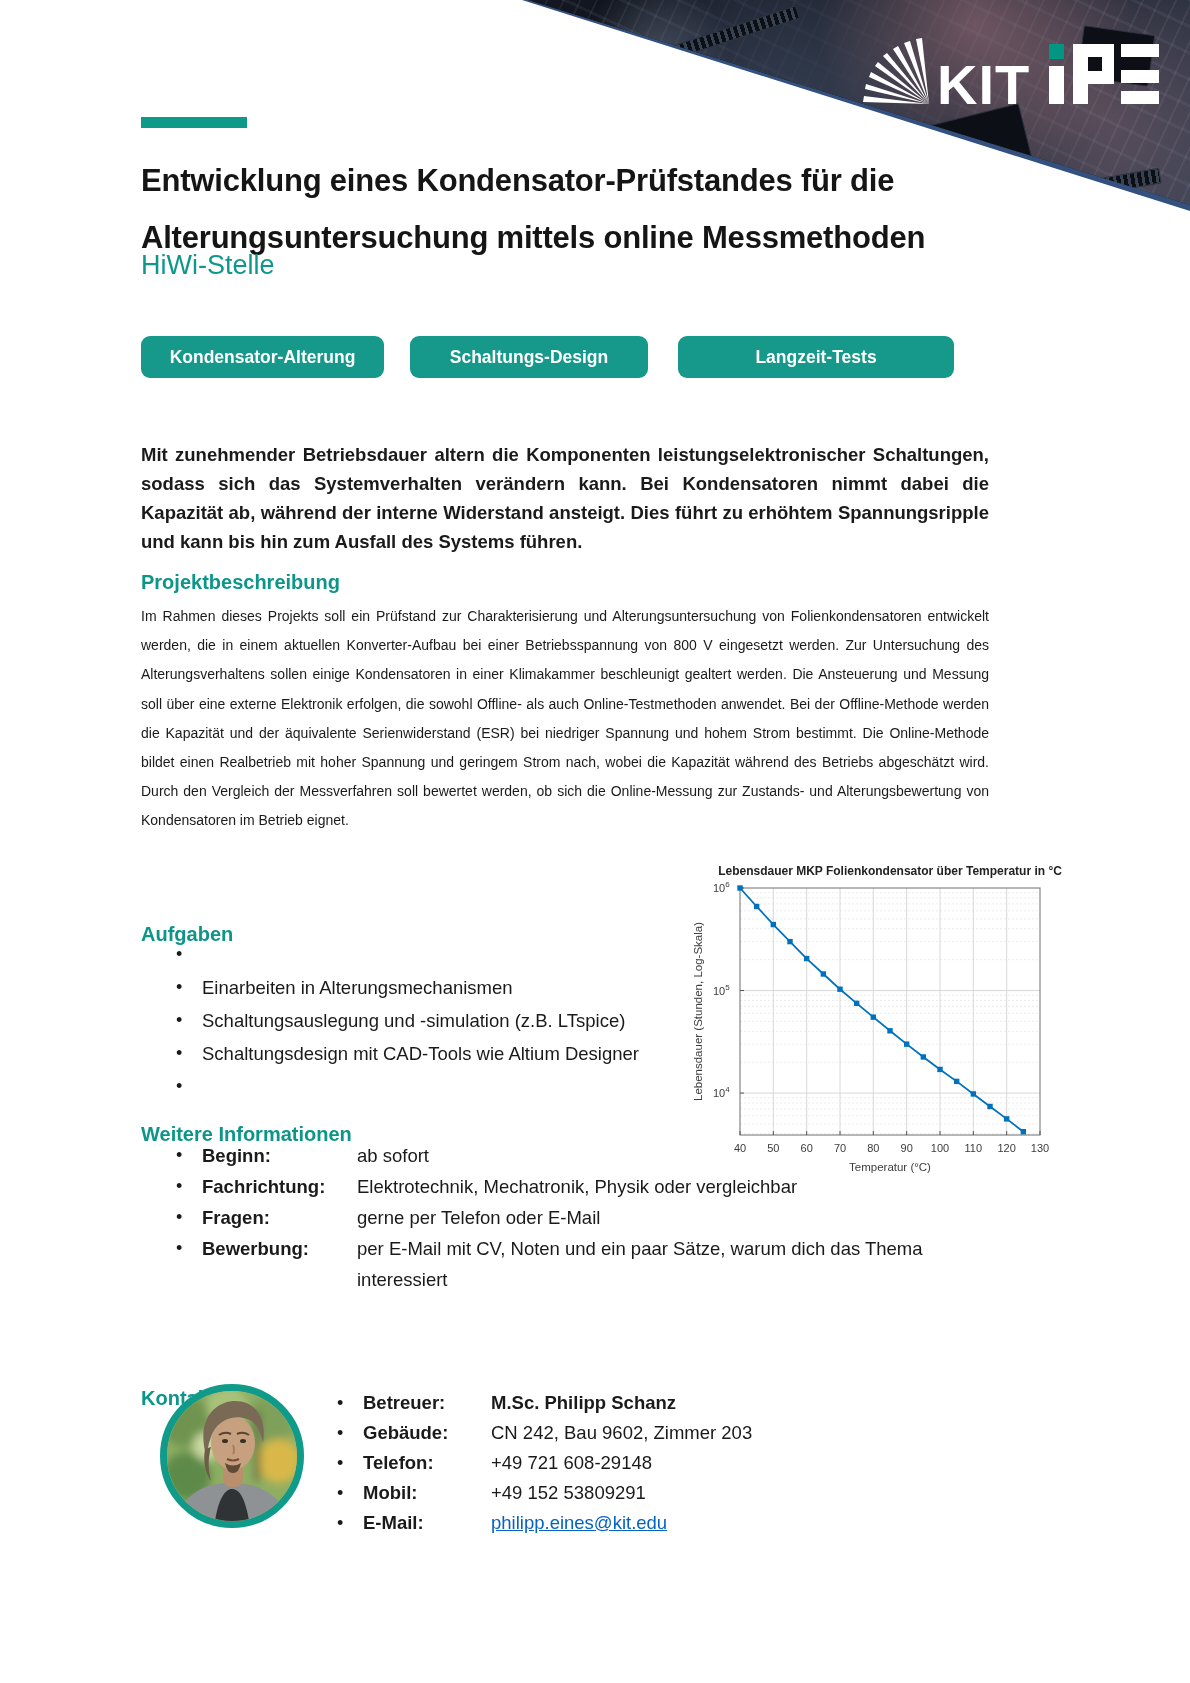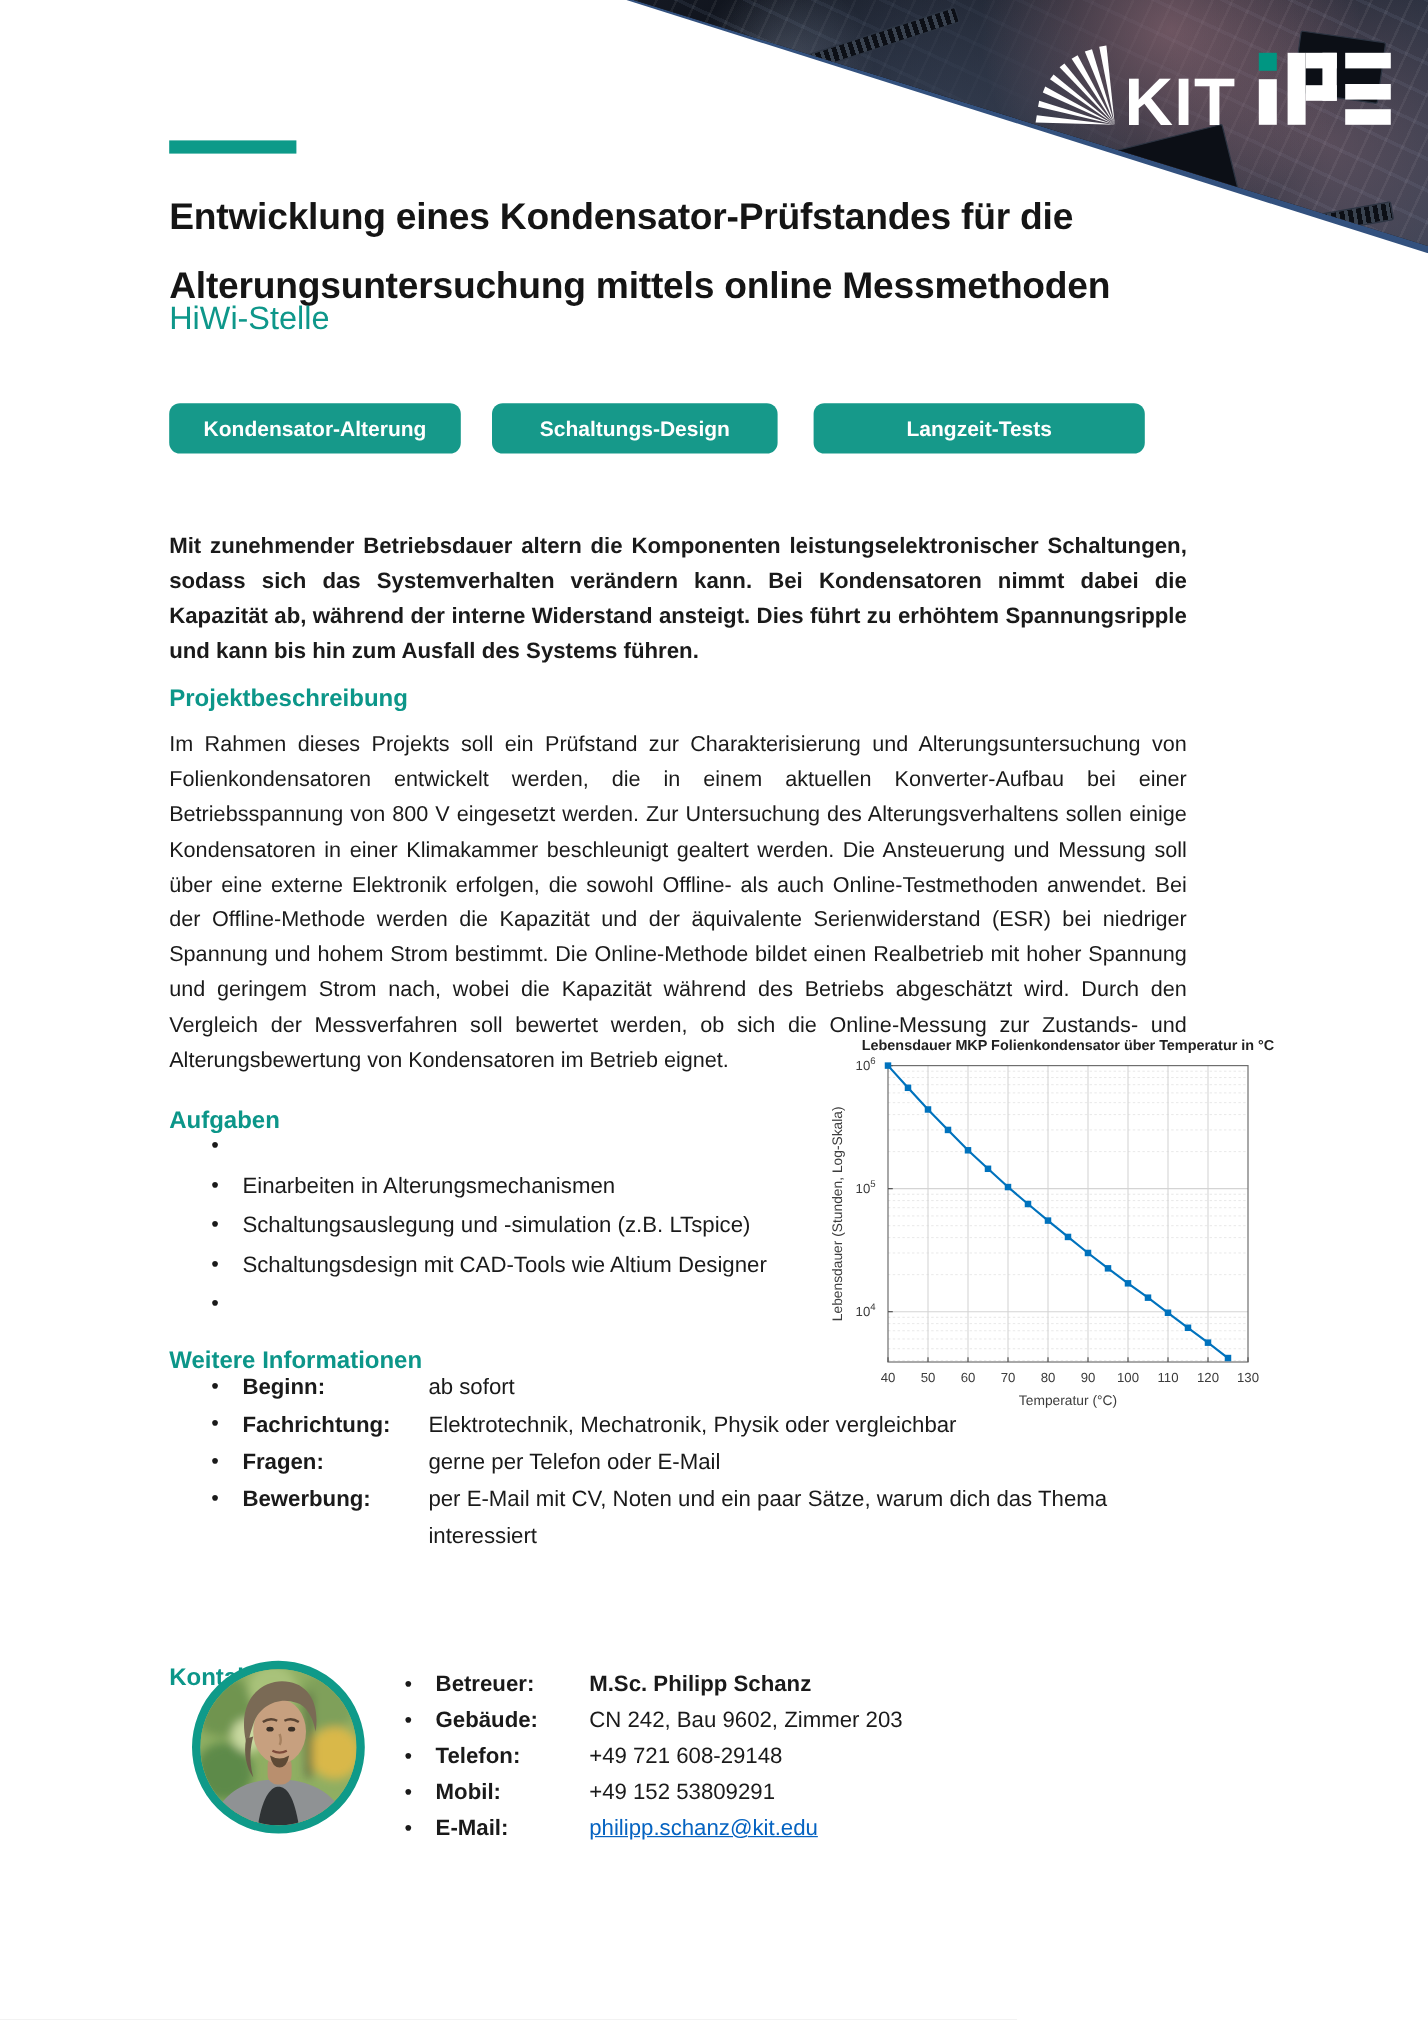--- a/index.html
+++ b/index.html
@@ -30,21 +30,21 @@
   .title{position:absolute;left:141px;top:131px;width:910px;font-size:31px;line-height:57px;
          font-weight:bold;color:#151515;letter-spacing:-.2px;}
   .subtitle{position:absolute;left:141px;top:250px;font-size:27px;color:#0e978a;}
   .tags{position:absolute;left:0;top:336px;width:1190px;height:42px;}
   .tag{position:absolute;top:0;height:42px;background:#16998a;border-radius:9px;color:#fff;
        font-weight:bold;font-size:17.5px;display:flex;align-items:center;justify-content:center;}
   .tag1{left:141px;width:243px}.tag2{left:410px;width:238px}.tag3{left:678px;width:276px}
   .intro{position:absolute;left:141px;top:421px;width:848px;font-weight:bold;font-size:18.5px;
          line-height:29px;text-align:justify;}
   .sec-h{position:absolute;font-size:20px;font-weight:bold;color:#0c9689;text-align:center;}
-  .body-p{position:absolute;left:141px;top:588px;width:848px;font-size:18px;line-height:29.2px;
+  .body-p{position:absolute;left:141px;top:588px;width:848px;font-size:14px;line-height:29.2px;
           text-align:justify;}
 
   
   .blist{position:absolute;}
   .brow{display:flex;align-items:flex-start;}
   .blt{width:26px;flex:0 0 26px;font-size:18px;line-height:inherit;}
   .aufg{left:176px;top:938px;width:470px;font-size:18.5px;line-height:33px;}
   .winf{left:176px;top:1140px;width:810px;font-size:18.5px;line-height:31px;}
   .winf .lbl{flex:0 0 155px;font-weight:bold;}
   .winf .val{flex:1 1 auto;max-width:600px;}
@@ -308,17 +308,17 @@
       <span class="val">+49 721 608-29148</span>
       </div>
     <div class="brow">
       <span class="blt">•</span>
       <span class="lbl">Mobil:</span>
       <span class="val">+49 152 53809291</span>
       </div>
     <div class="brow">
       <span class="blt">•</span>
       <span class="lbl">E-Mail:</span>
-      <span class="val"><a class="maillink">philipp.schanz@kit.edu</a></span>
+      <span class="val"><a class="maillink">philipp.eines@kit.edu</a></span>
       </div>
   </div>
 
 </div>
 
 </body></html>

